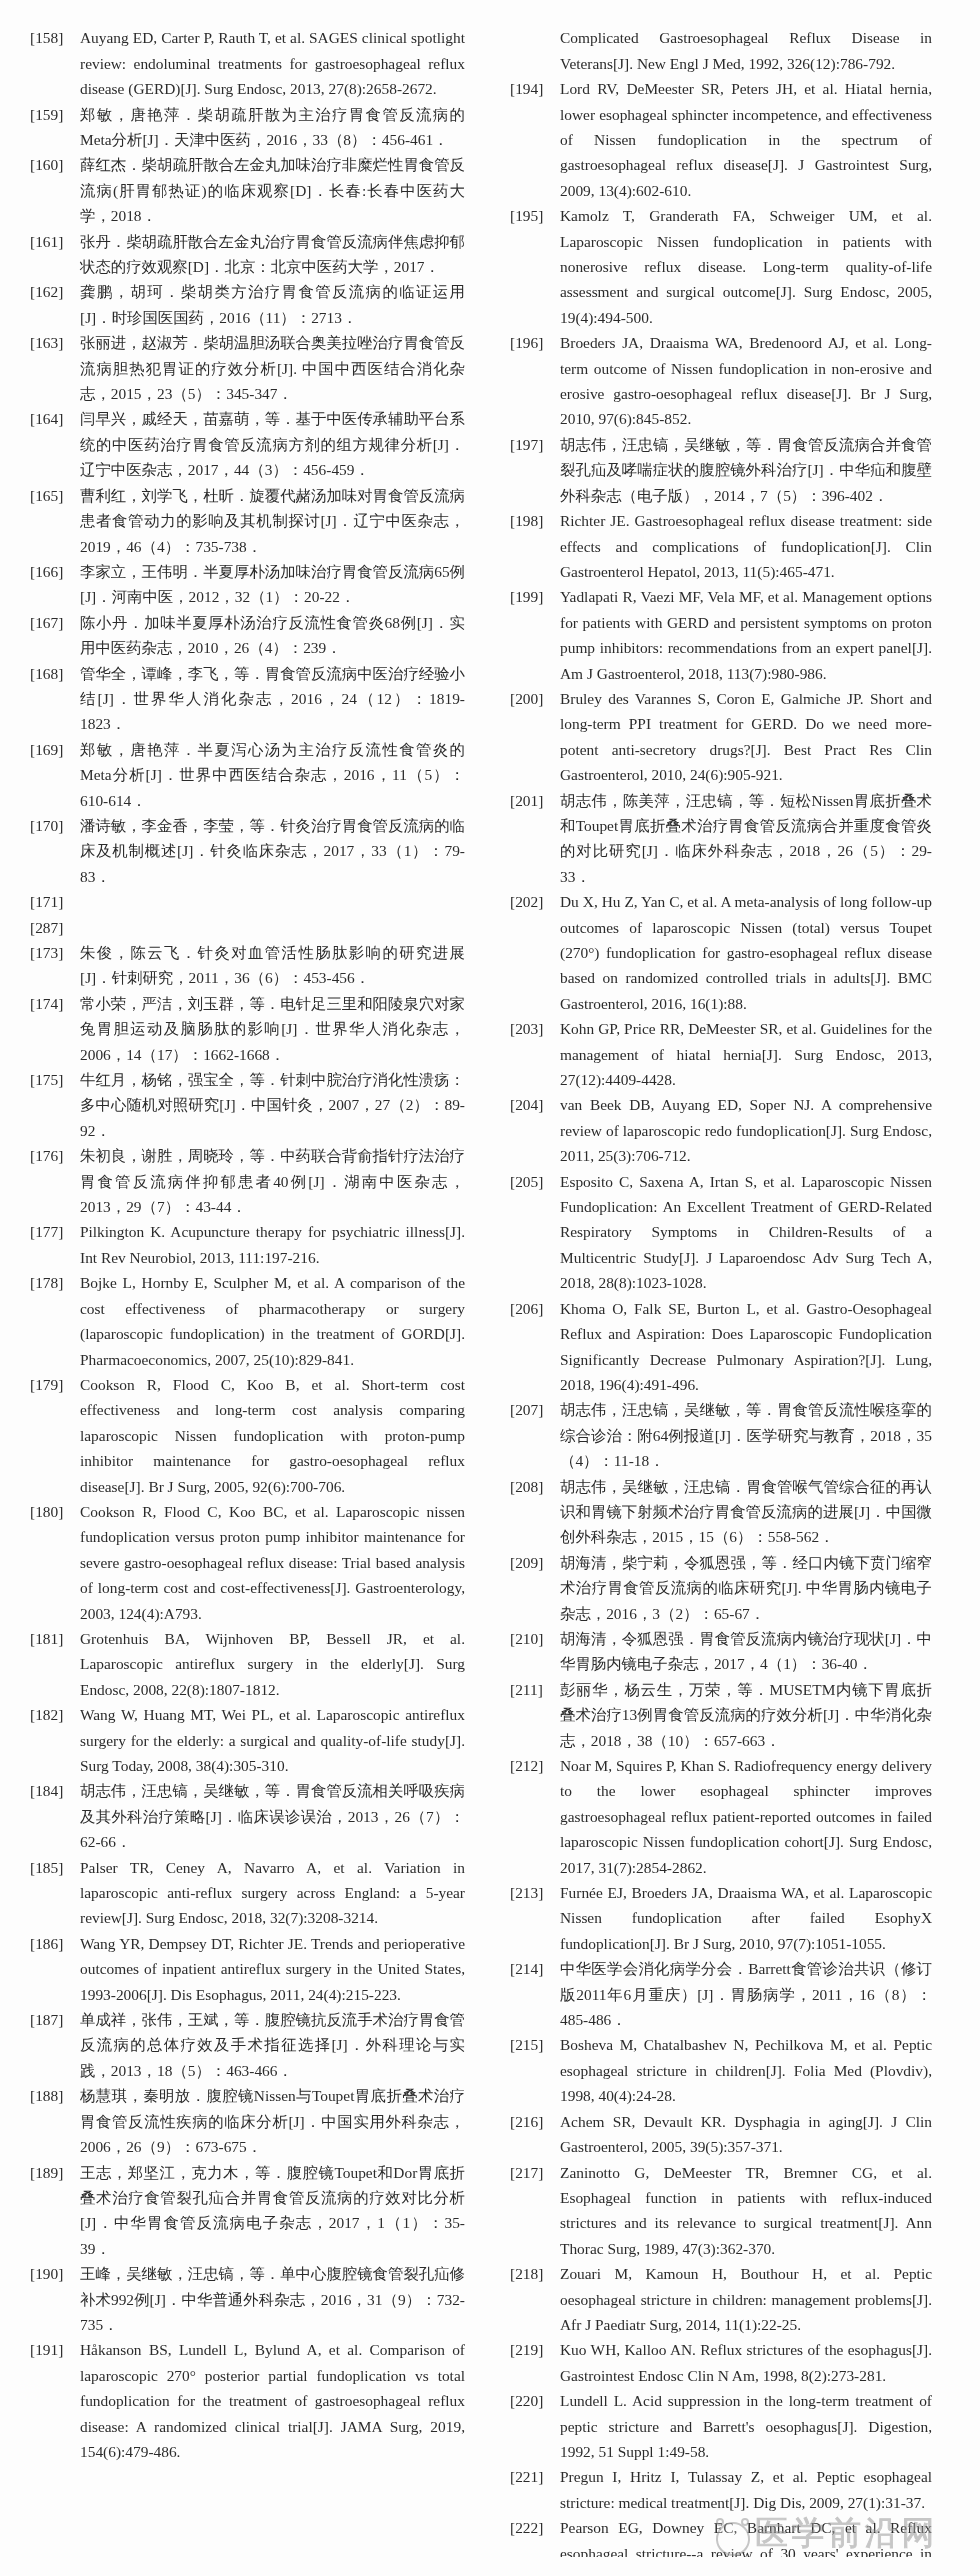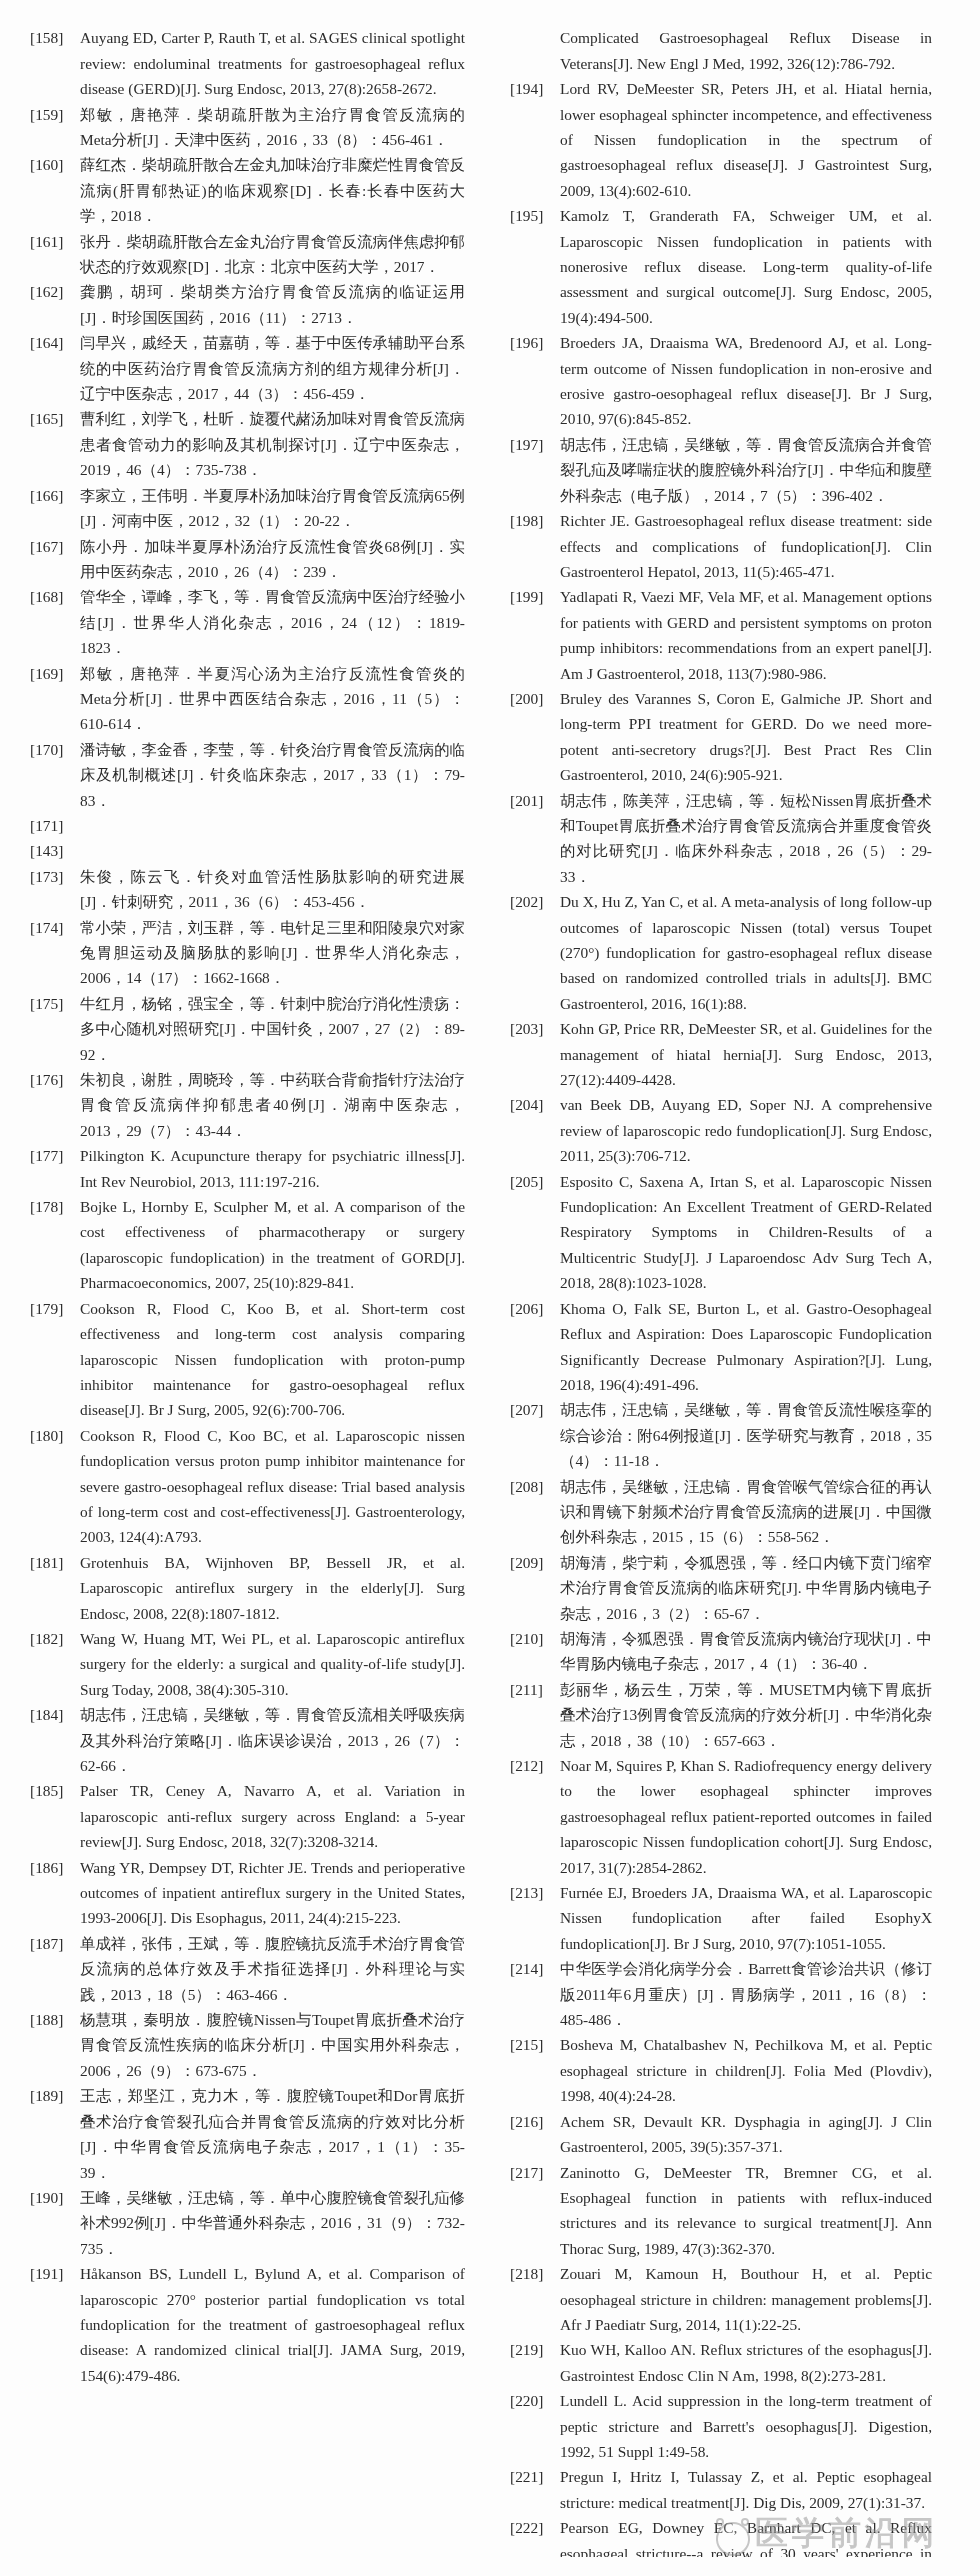--- a/index.html
+++ b/index.html
@@ -108,20 +108,24 @@
         </div>
         <div class="ref">
           <span class="ref-num">[161]</span>
           <span class="ref-text">张丹．柴胡疏肝散合左金丸治疗胃食管反流病伴焦虑抑郁状态的疗效观察[D]．北京：北京中医药大学，2017．</span>
         </div>
         <div class="ref">
           <span class="ref-num">[162]</span>
           <span class="ref-text">龚鹏，胡珂．柴胡类方治疗胃食管反流病的临证运用[J]．时珍国医国药，2016（11）：2713．</span>
         </div>
         <div class="ref">
+          <span class="ref-num">[163]</span>
+          <span class="ref-text">张丽进，赵淑芳．柴胡温胆汤联合奥美拉唑治疗胃食管反流病胆热犯胃证的疗效分析[J]. 中国中西医结合消化杂志，2015，23（5）：345-347．</span>
+        </div>
+        <div class="ref">
           <span class="ref-num">[164]</span>
           <span class="ref-text">闫早兴，戚经天，苗嘉萌，等．基于中医传承辅助平台系统的中医药治疗胃食管反流病方剂的组方规律分析[J]．辽宁中医杂志，2017，44（3）：456-459．</span>
         </div>
         <div class="ref">
           <span class="ref-num">[165]</span>
           <span class="ref-text">曹利红，刘学飞，杜昕．旋覆代赭汤加味对胃食管反流病患者食管动力的影响及其机制探讨[J]．辽宁中医杂志，2019，46（4）：735-738．</span>
         </div>
         <div class="ref">
           <span class="ref-num">[166]</span>
           <span class="ref-text">李家立，王伟明．半夏厚朴汤加味治疗胃食管反流病65例[J]．河南中医，2012，32（1）：20-22．</span>
@@ -139,21 +143,21 @@
           <span class="ref-text">郑敏，唐艳萍．半夏泻心汤为主治疗反流性食管炎的Meta分析[J]．世界中西医结合杂志，2016，11（5）：610-614．</span>
         </div>
         <div class="ref">
           <span class="ref-num">[170]</span>
           <span class="ref-text">潘诗敏，李金香，李莹，等．针灸治疗胃食管反流病的临床及机制概述[J]．针灸临床杂志，2017，33（1）：79-83．</span>
         </div>
         <div class="ref">
           <span class="ref-num">[171]</span>
         </div>
         <div class="ref">
-          <span class="ref-num">[143]</span>
+          <span class="ref-num">[287]</span>
         </div>
         <div class="ref">
           <span class="ref-num">[173]</span>
           <span class="ref-text">朱俊，陈云飞．针灸对血管活性肠肽影响的研究进展[J]．针刺研究，2011，36（6）：453-456．</span>
         </div>
         <div class="ref">
           <span class="ref-num">[174]</span>
           <span class="ref-text">常小荣，严洁，刘玉群，等．电针足三里和阳陵泉穴对家兔胃胆运动及脑肠肽的影响[J]．世界华人消化杂志，2006，14（17）：1662-1668．</span>
         </div>
         <div class="ref">

